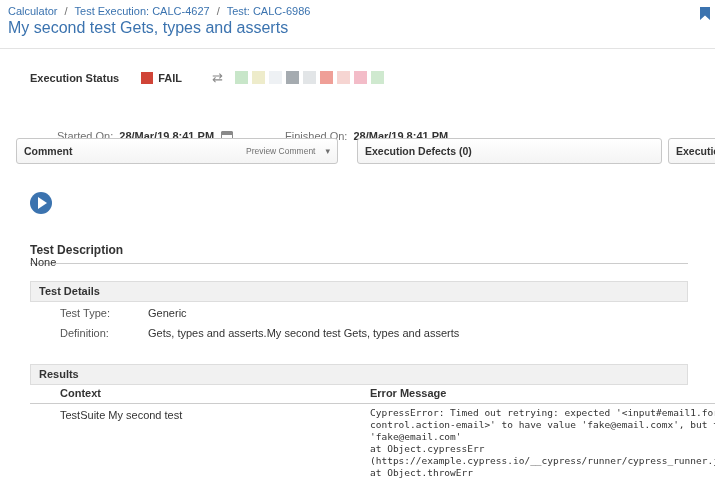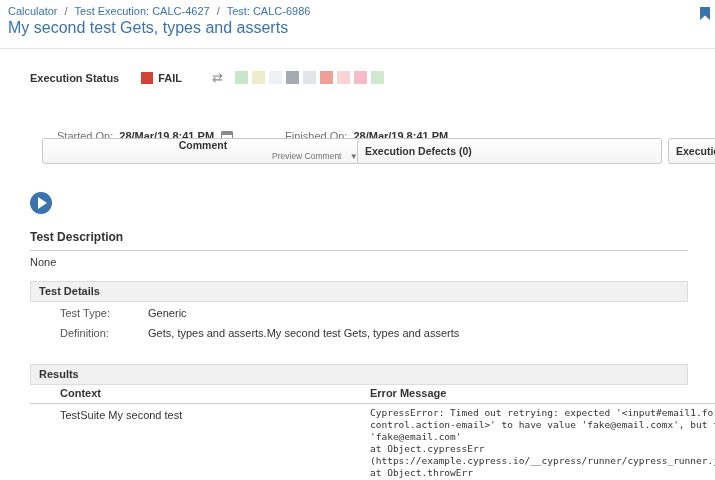--- a/index.html
+++ b/index.html
@@ -41,34 +41,34 @@
 
   
   .panel { position: absolute; top: 138px; height: 26px; border: 1px solid #c8c8c8; border-radius: 3px;
            background: linear-gradient(#ffffff, #f4f4f4); display: flex; align-items: center;
            padding: 0 7px; overflow: hidden; cursor: pointer; }
   .panel-title { font-weight: bold; font-size: 10.5px; white-space: nowrap; }
   .panel-actions { margin-left: auto; display: flex; color: #707070; font-size: 8.5px; white-space: nowrap; }
   .panel-action { padding: 0 5px; cursor: pointer; }
   .panel-action + .panel-action { border-left: 1px solid #d5d5d5; }
   .chevron { margin-left: 5px; color: #707070; font-size: 9px; cursor: pointer; }
-  #panel-comment { left: 42px; width: 322px; flex-direction: column; }
+  #panel-comment { left: 16px; width: 322px; }
   #panel-defects { left: 357px; width: 305px; }
   #panel-evidence { left: 668px; width: 220px; }
 
   
   .exec-details-heading { position: absolute; left: 30px; top: 192px; display: flex; align-items: center; }
   .play-icon { width: 22px; height: 22px; border-radius: 50%; background: #3b73af; position: relative; flex: none; }
   .play-icon::after { content: ""; position: absolute; left: 8px; top: 5px;
                       border-left: 9px solid #ffffff; border-top: 6px solid transparent; border-bottom: 6px solid transparent; }
   .exec-details-heading h2 { margin-left: 9px; font-size: 17px; font-weight: normal; color: #3b73af; white-space: nowrap; }
 
   .section-heading { position: absolute; left: 30px; width: 658px; font-size: 12px; font-weight: bold;
                      border-bottom: 1px solid #cccccc; padding-bottom: 6px; }
-  #test-description-heading { top: 230px; }
+  #test-description-heading { top: 243px; }
   .desc-none { position: absolute; left: 30px; top: 256px; font-size: 11px; }
 
   .gray-bar { position: absolute; left: 30px; width: 658px; height: 21px; background: #f1f1f1;
               border: 1px solid #dddddd; font-size: 11px; font-weight: bold; line-height: 19px; padding-left: 8px; }
   #test-details-bar { top: 281px; }
   #results-bar { top: 364px; }
 
   .kv-row { position: absolute; left: 60px; font-size: 11px; white-space: nowrap; }
   #kv-test-type { top: 307px; }
   #kv-definition { top: 327px; }

